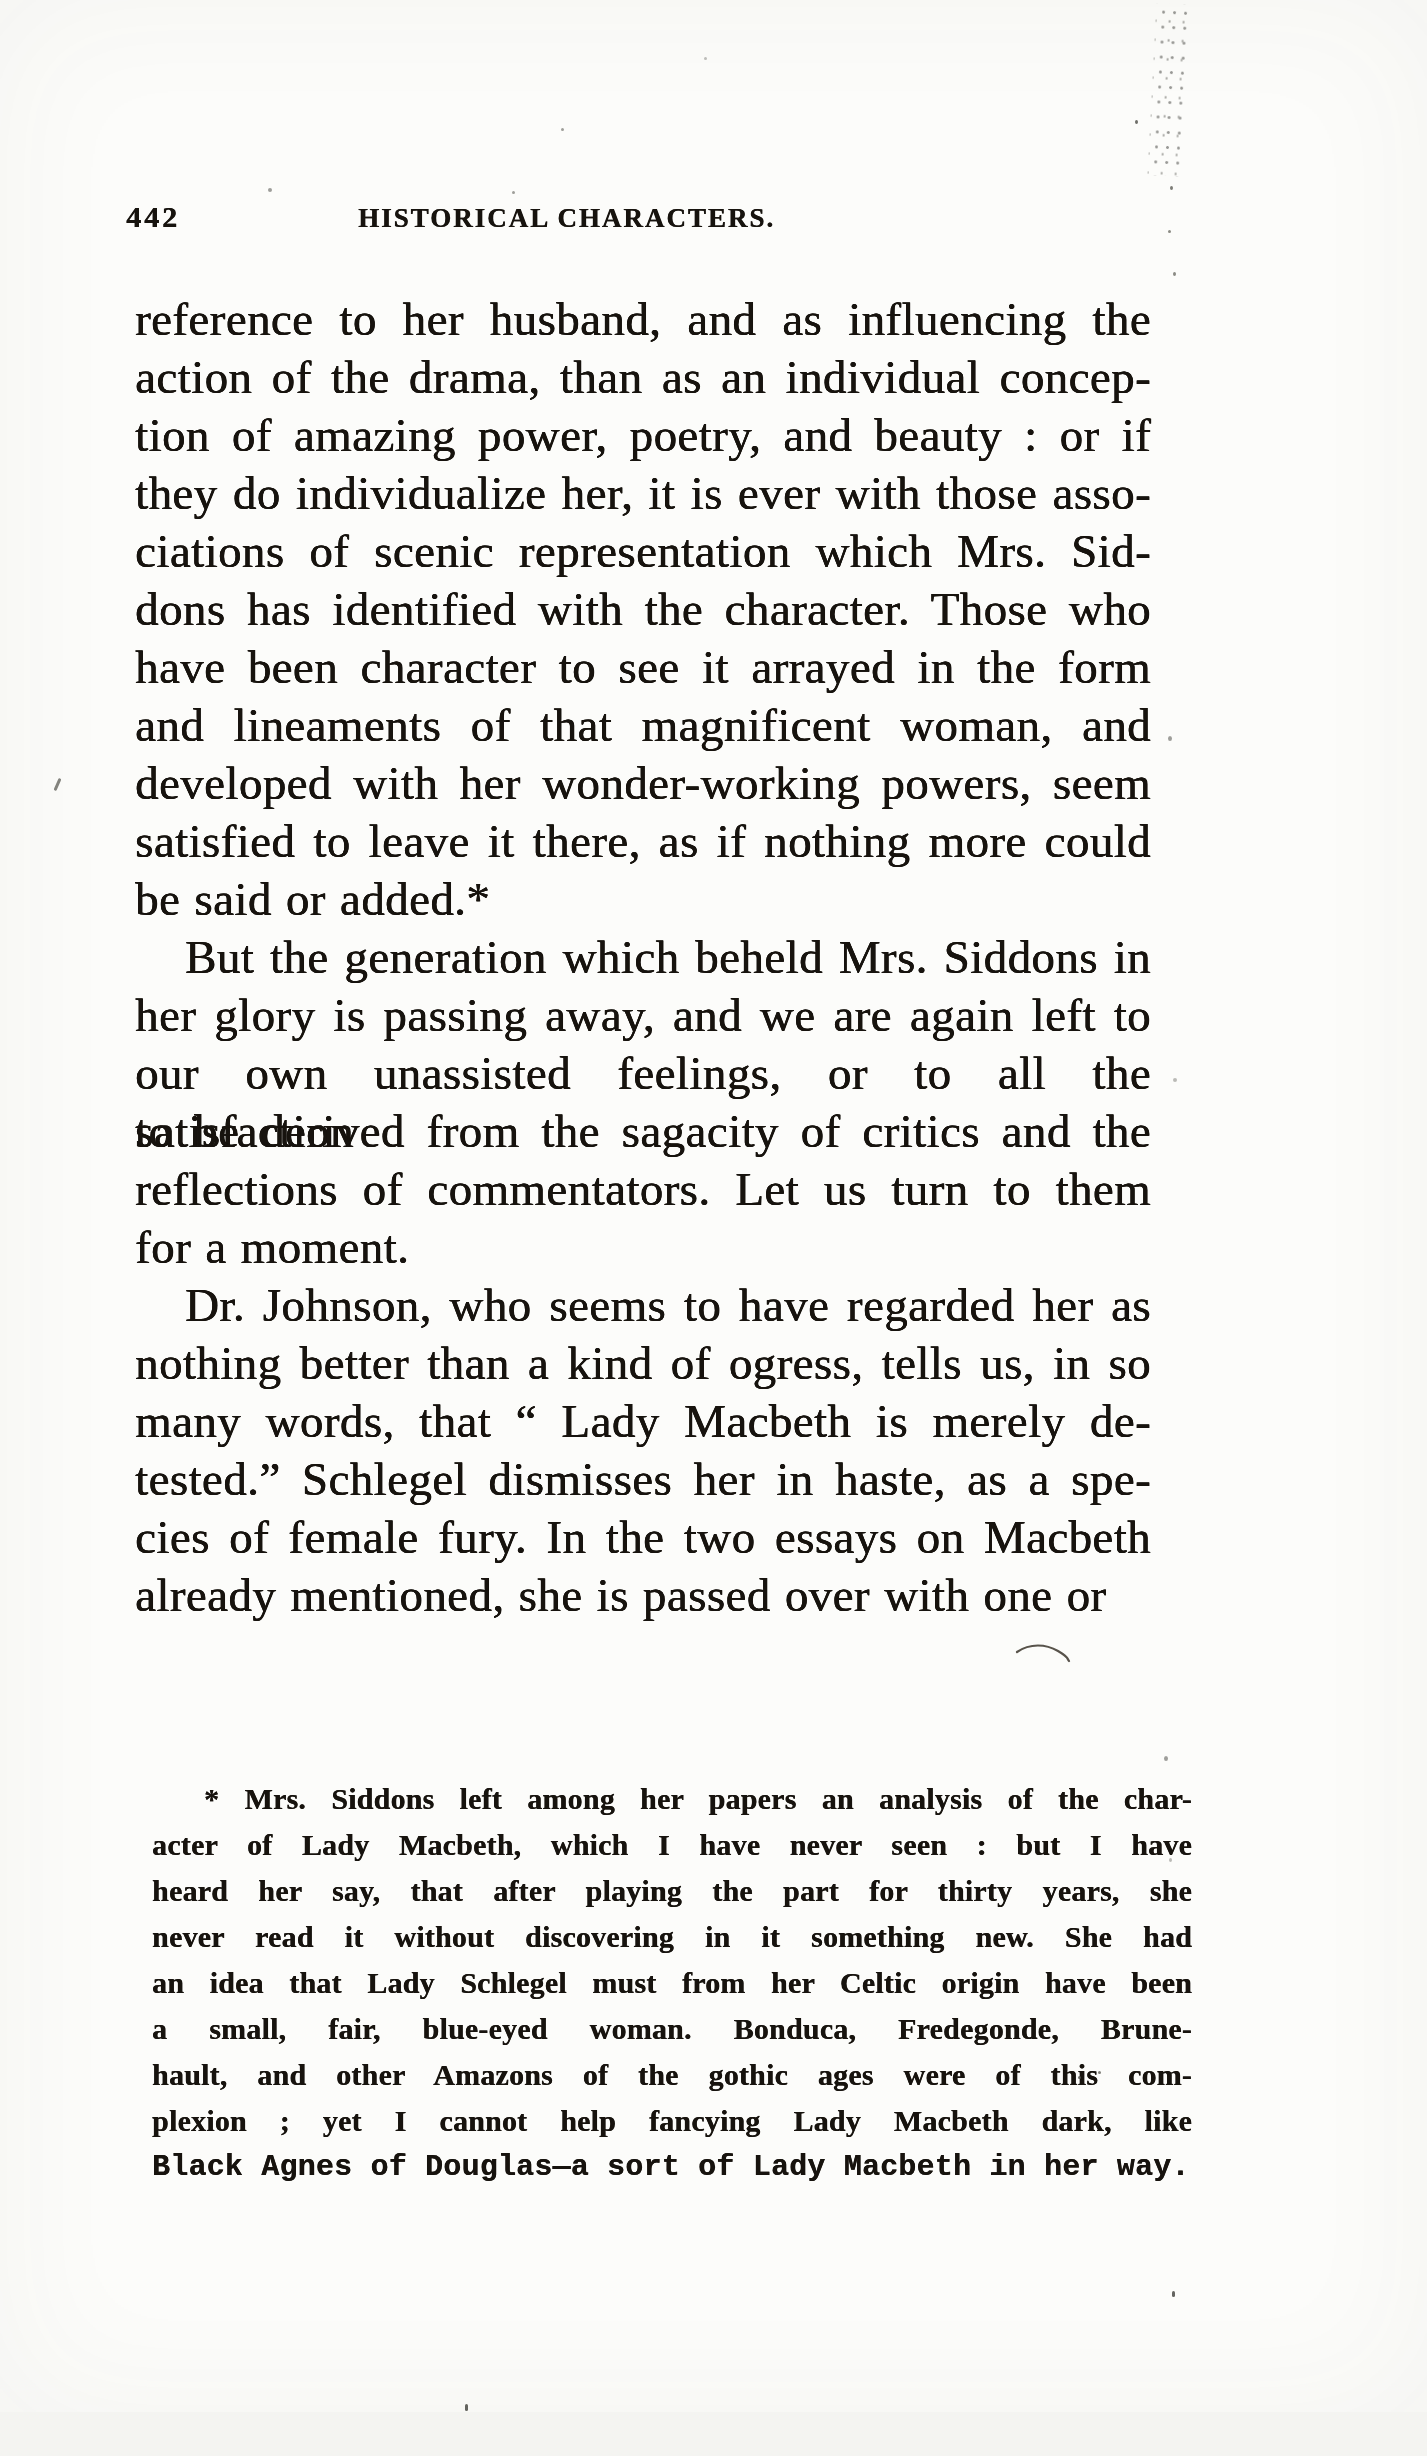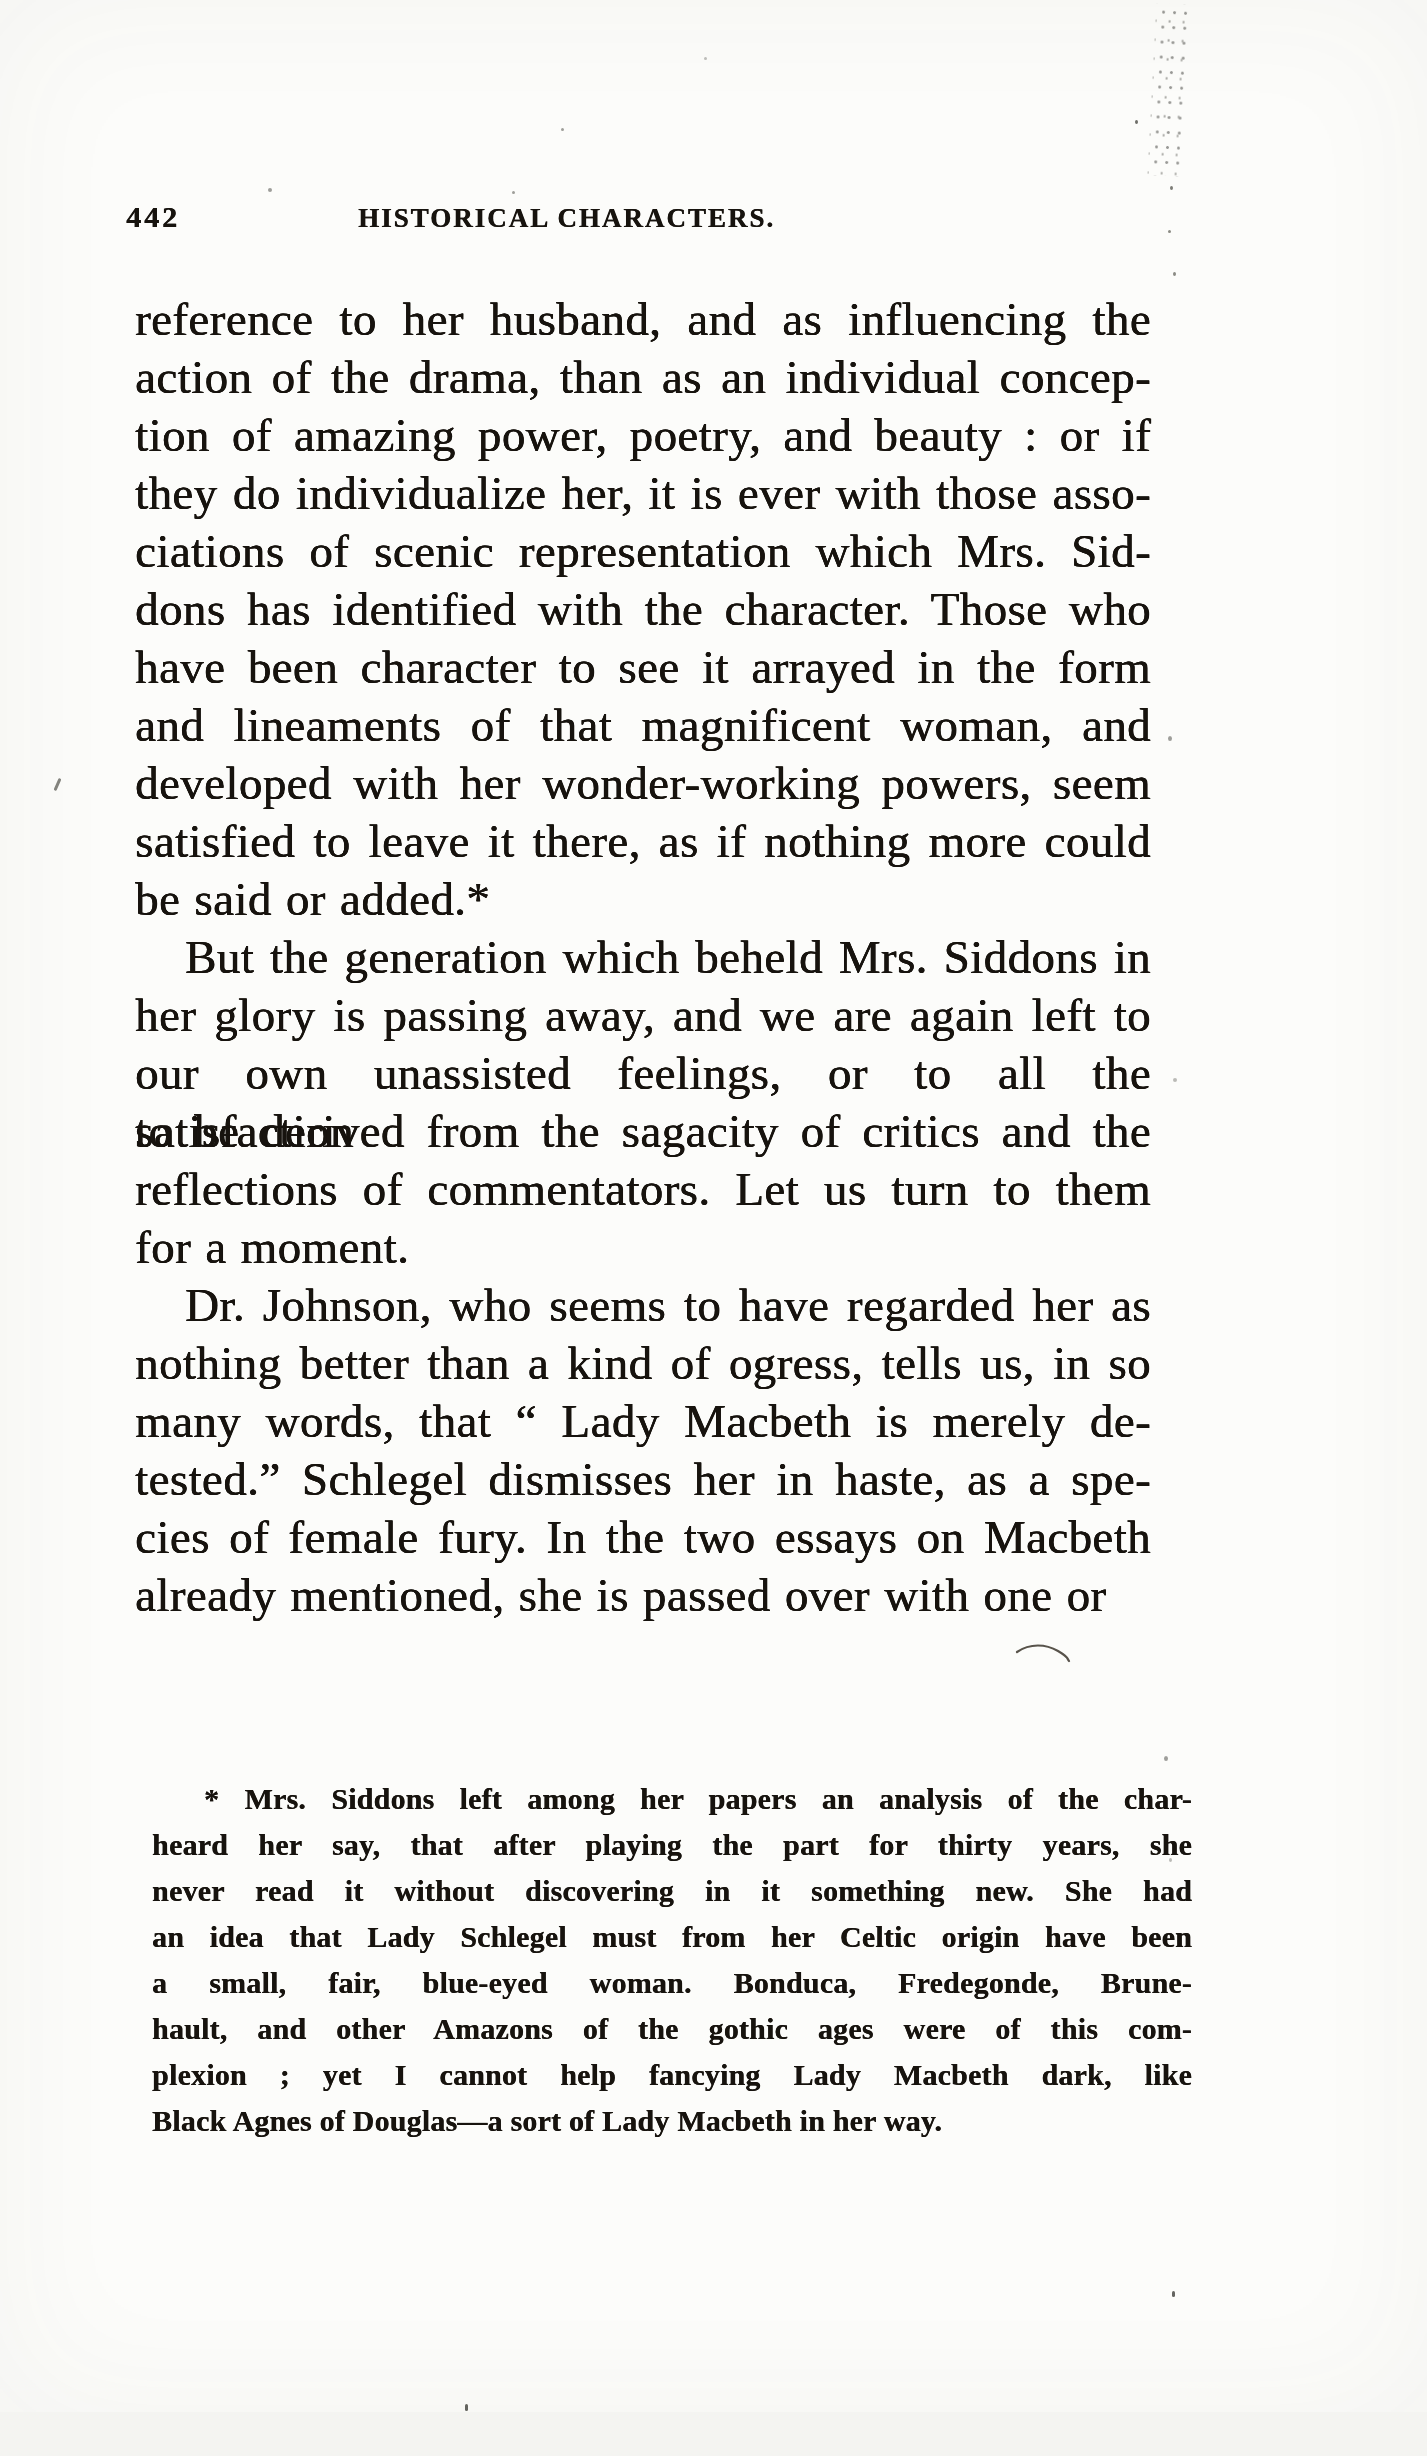--- a/index.html
+++ b/index.html
@@ -71,21 +71,21 @@
   }
   .fn-line {
     height: 46px;
     line-height: 46px;
     text-align: justify;
     text-align-last: justify;
     text-justify: inter-word;
     text-shadow: .3px 0 0 currentColor;
   }
   .fn-line.indent { text-indent: 52px; }
-  .fn-line.last { text-align-last: left; }
+  .fn-line.last { text-align-last: left; font-family: Liberation Mono, monospace; }
 
   
   .speck {
     position: absolute;
     background: #8d8d88;
     border-radius: 50%;
     opacity: .85;
   }
   .tick {
     position: absolute;
@@ -145,20 +145,21 @@
         <div class="line last">already mentioned, she is passed over with one or</div>
       </div>
     </main>
 
   <svg class="squiggle" width="58" height="26" viewBox="0 0 58 26">
     <path d="M3 12 C 16 3, 32 4, 44 11 S 53 19, 55 21" fill="none" stroke="#3b352c" stroke-width="2.2" stroke-linecap="round" opacity="0.85"></path>
   </svg>
 
   <section class="footnote" id="footnote-root">
       <div class="fn-line indent">* Mrs. Siddons left among her papers an analysis of the char-</div>
+      <div class="fn-line">acter of Lady Macbeth, which I have never seen : but I have</div>
       <div class="fn-line">heard her say, that after playing the part for thirty years, she</div>
       <div class="fn-line">never read it without discovering in it something new. She had</div>
       <div class="fn-line">an idea that Lady Schlegel must from her Celtic origin have been</div>
       <div class="fn-line">a small, fair, blue-eyed woman. Bonduca, Fredegonde, Brune-</div>
       <div class="fn-line">hault, and other Amazons of the gothic ages were of this com-</div>
       <div class="fn-line">plexion ; yet I cannot help fancying Lady Macbeth dark, like</div>
       <div class="fn-line last">Black Agnes of Douglas—a sort of Lady Macbeth in her way.</div>
     </section>
 
   <div class="edge-noise"></div>

